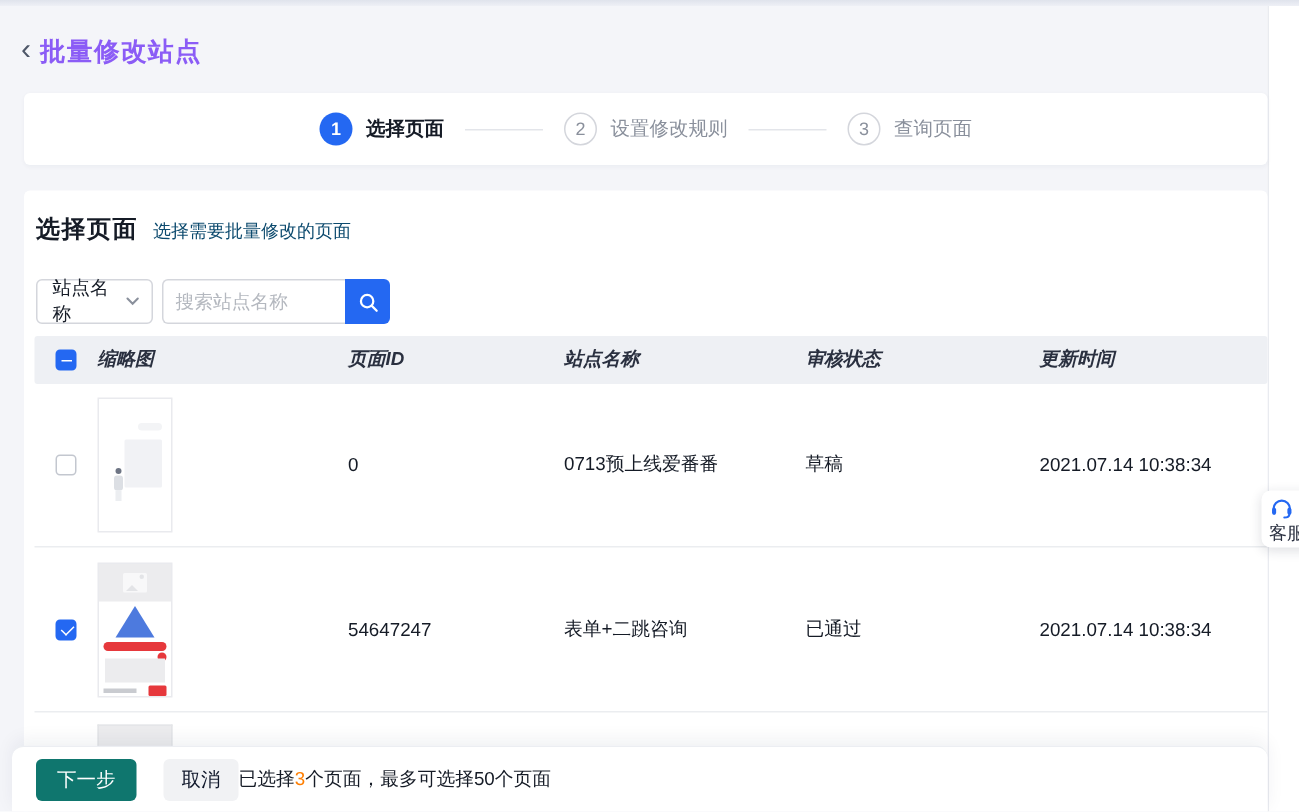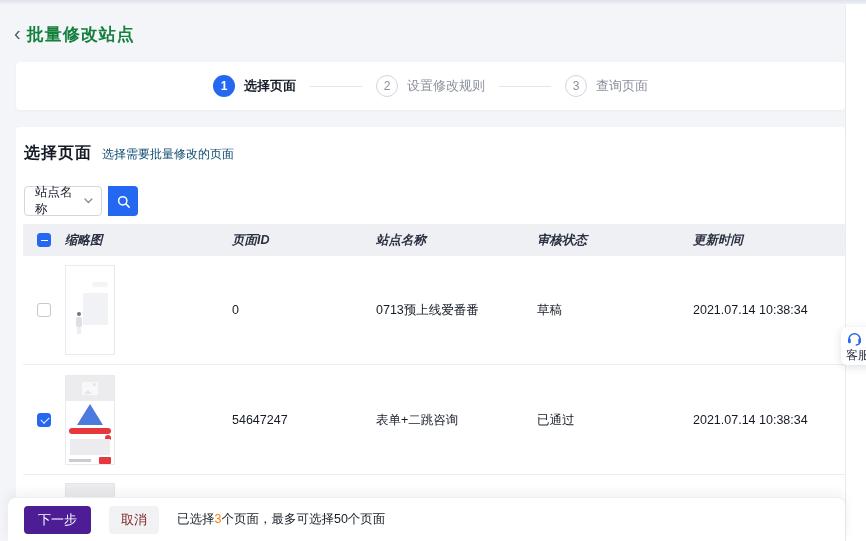--- a/index.html
+++ b/index.html
@@ -15,21 +15,21 @@
   .top-strip { left:0; top:0; width:866px; height:4px;
     background:linear-gradient(#dfe3ec,#eef0f6); z-index:8; }
 
   
   .right-gutter { left:845px; top:0; width:21px; height:541px;
     background:#fff; border-left:1px solid #e9ebf0; z-index:1; }
 
   
   .page-header { left:12px; top:22px; height:24px; display:flex; align-items:center; z-index:2; }
   .back-ico { font-size:20px; color:#4e5769; line-height:20px; padding:0 6px 2px 2px; cursor:pointer; }
-  .page-title { font-size:17px; font-weight:bold; color:#15803d; letter-spacing:1px;text-align:center; }
+  .page-title { font-size:17px; font-weight:bold; color:#8b5cf6; letter-spacing:1px;text-align:center; }
 
   
   .stepper-card { left:16px; top:62px; width:829px; height:48px; background:#fff;
     border-radius:4px; box-shadow:0 1px 3px rgba(30,40,80,.04); z-index:2;
     display:flex; align-items:center; justify-content:center; }
   .main-card { left:16px; top:127px; width:829px; height:414px; background:#fff;
     border-radius:4px 4px 0 0; z-index:2; }
 
   
   .stepper { display:flex; align-items:center; }
@@ -109,27 +109,27 @@
   
   .row3-frag { position:relative; height:24px; }
   .t3 { position:absolute; left:42px; top:8px; width:50px; height:16px;
     background:#ececee; border:1px solid #e4e5e8; border-bottom:none; }
 
   
   .footer { left:8px; top:497px; width:837px; height:44px; background:#fff;
     border-radius:8px 8px 0 0; border-top:1px solid #eceef2;
     box-shadow:0 -4px 12px rgba(25,35,60,.06); z-index:6;
     display:flex; align-items:center; padding-left:16px; }
-  .btn-primary { min-width:62px; height:28px; background:#4c1d95; color:#fff; border:none;
+  .btn-primary { min-width:62px; height:28px; background:#0f766e; color:#fff; border:none;
     border-radius:4px; font-size:13px; padding:0 14px; cursor:pointer;
     font-family:inherit; }
-  .btn-plain { height:28px; background:#f1f2f4; color:#7f1d1d; border:none;
+  .btn-plain { height:28px; background:#f1f2f4; color:#0f172a; border:none;
     border-radius:4px; font-size:13px; padding:0 12px; margin-left:18px; cursor:pointer;
     font-family:Liberation Mono, monospace; }
-  .sel-text { font-size:12.5px; margin-left:18px; color:#151b26; }
+  .sel-text { font-size:12.5px; color:#151b26; }
   .sel-count { color:#ff7e00; }
 
   
   .cs-widget { left:841px; top:327px; width:46px; height:38px; background:#fff;
     border-radius:6px; box-shadow:0 2px 8px rgba(25,35,60,.14); z-index:9;
     display:flex; flex-direction:column; align-items:flex-start; padding:4px 0 0 5px; }
   .cs-label { font-size:12px; color:#2a3040; margin-top:1px; }
 </style>
 </head>
 <body>
@@ -169,20 +169,21 @@
 </div>
 
 <div class="abs filter-row">
   <div class="field-select">
     <span>站点名称</span>
     <svg width="9" height="6" viewBox="0 0 9 6">
       <path d="M1 1 L4.5 4.5 L8 1" stroke="#8a909c" stroke-width="1.4" fill="none" stroke-linecap="round"></path>
     </svg>
   </div>
   <div class="search-group">
+    <input class="search-input" type="text" placeholder="搜索站点名称" style="">
     <button class="search-btn">
       <svg width="15" height="15" viewBox="0 0 20 20">
         <circle cx="9" cy="9" r="5.5" stroke="#fff" stroke-width="2" fill="none"></circle>
         <line x1="13.2" y1="13.2" x2="17.5" y2="17.5" stroke="#fff" stroke-width="2" stroke-linecap="round"></line>
       </svg>
     </button>
   </div>
 </div>
 
 <div class="abs table-wrap">

